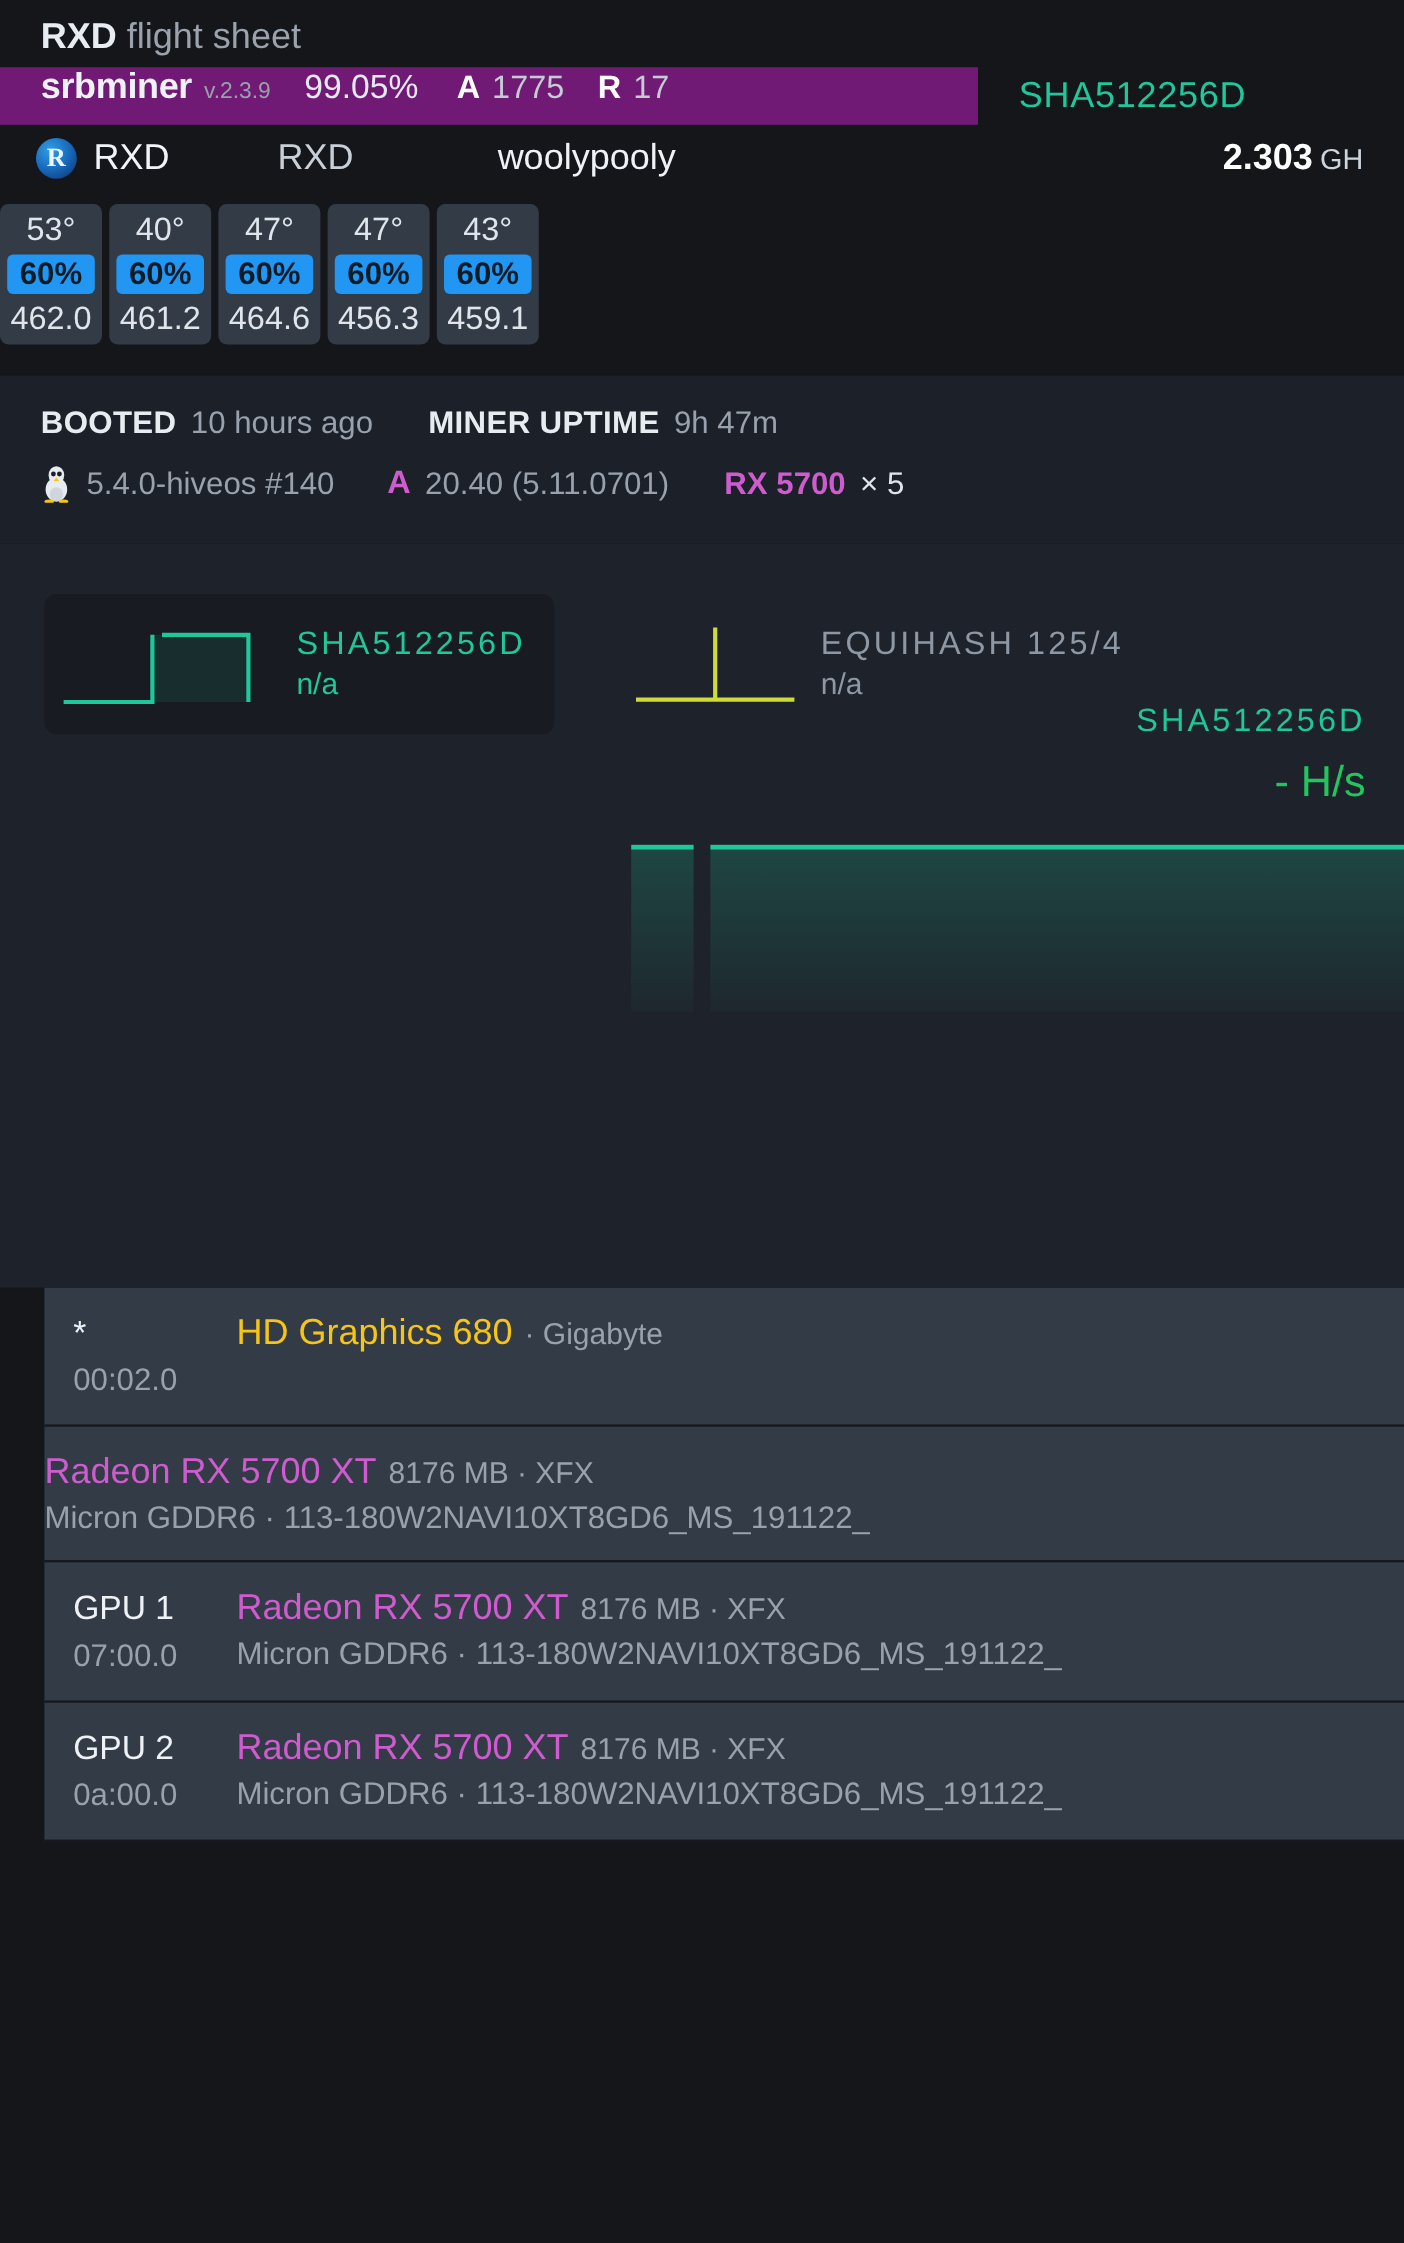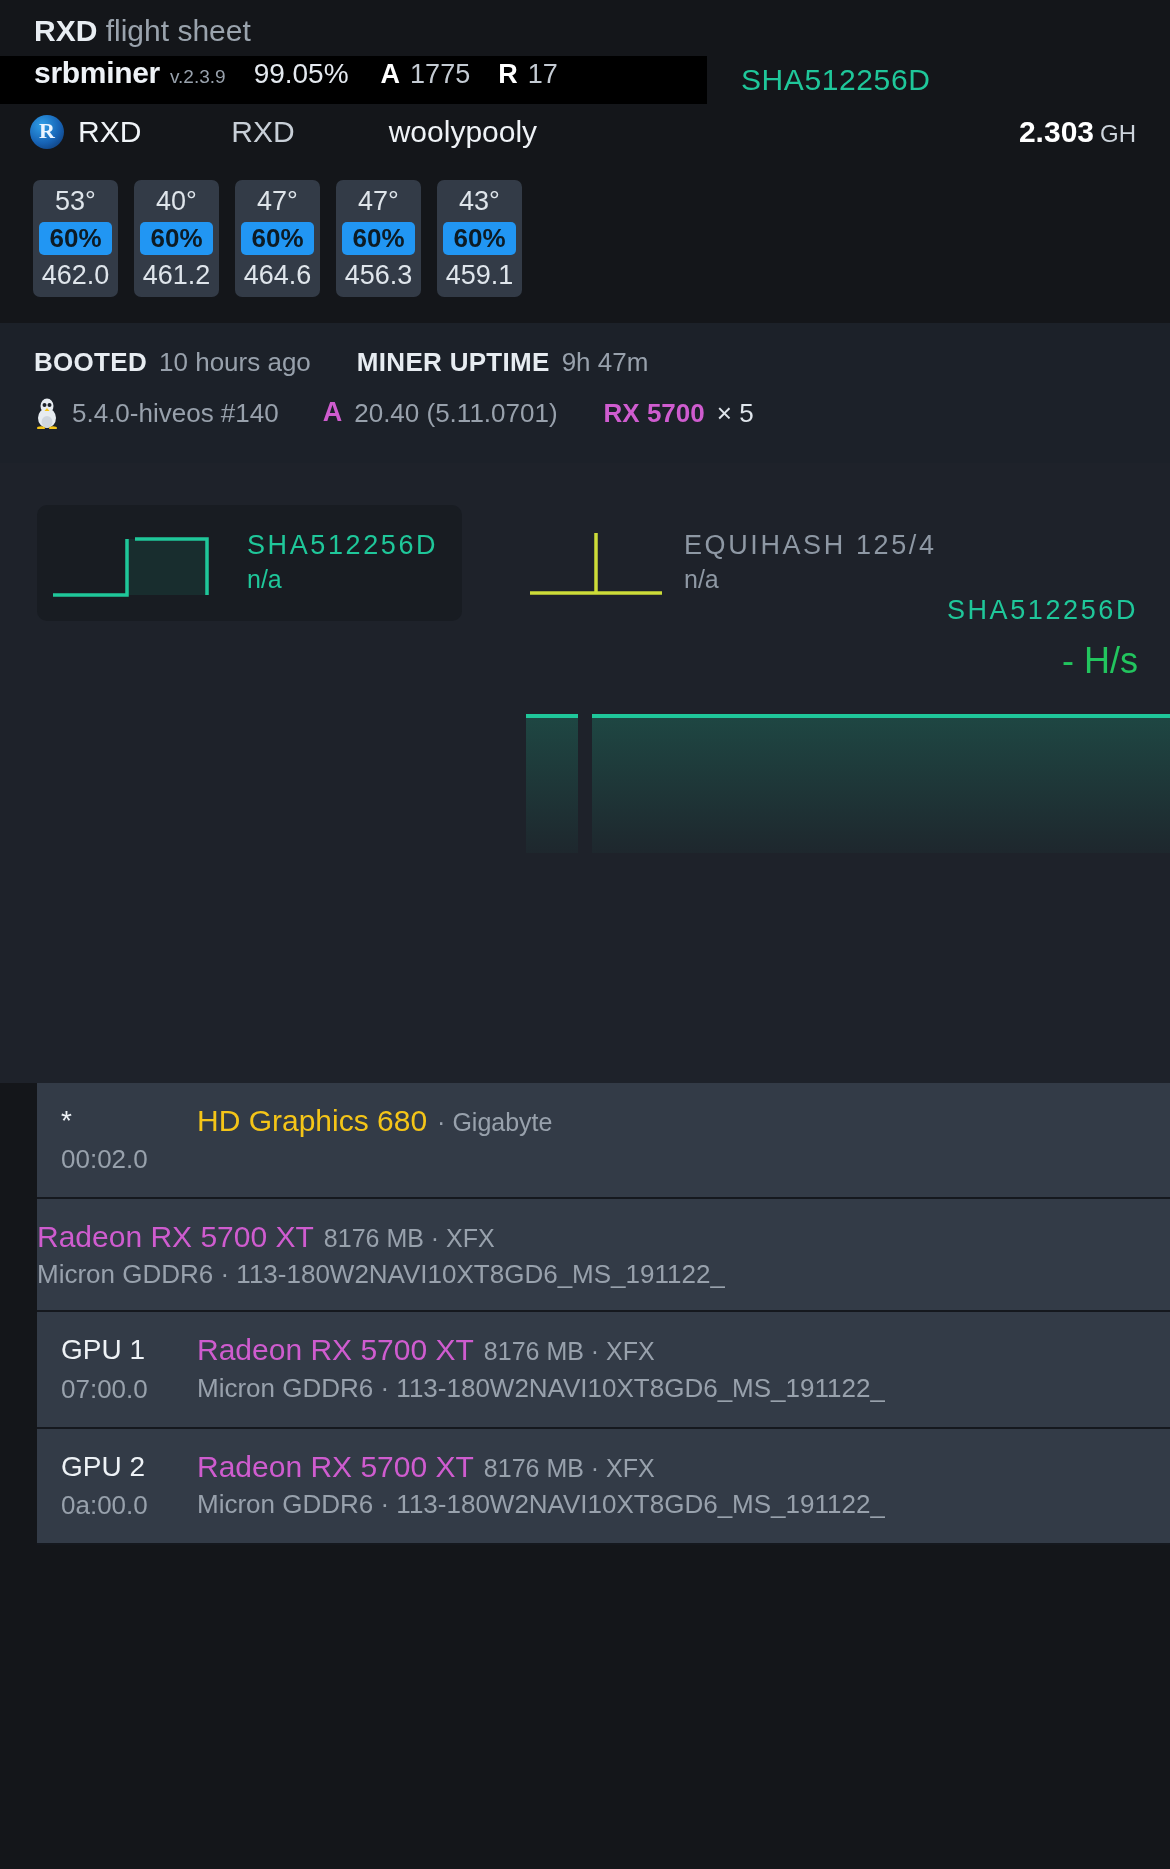--- a/index.html
+++ b/index.html
@@ -31,23 +31,23 @@
   }
 
   
   .miner-strip {
     display: flex;
     align-items: center;
     position: relative;
     height: 48px;
   }
   .miner-chip {
-    background: #000000;
+    background: #701a75;
     height: 48px;
-    width: 707px;
+    width: 815px;
     display: flex;
     align-items: baseline;
     padding-left: 34px;
     box-sizing: border-box;
     gap: 0;
   }
   .miner-name {
     font-size: 30px;
     font-weight: bold;
     color: #eef2f6;
@@ -126,44 +126,43 @@
     margin-left: 14px;
   }
   .coin-alt {
     font-size: 30px;
     color: #c8cfd7;
     margin-left: 90px;
   }
   .pool-name {
     font-size: 30px;
     color: #eef2f6;
-    margin-left: 94px;
+    margin-left: 120px;
   }
   .total-hash {
     margin-left: auto;
     margin-right: 34px;
     white-space: nowrap;
   }
   .total-hash .th-val {
     font-size: 30px;
     font-weight: bold;
     color: #ffffff;
   }
   .total-hash .th-unit {
     font-size: 24px;
     color: #cdd4dc;
     margin-left: 6px;
   }
 
   
   .gpu-cards {
     display: flex;
-    gap: 16px;
-    padding-left: 33px;
-    margin-top: 20px;
+    gap: 6px;
+    margin-top: 10px;
   }
   .gpu-card {
     width: 85px;
     background: #333b47;
     border-radius: 7px;
     padding: 6px 0 5px 0;
     text-align: center;
   }
   .gpu-temp {
     font-size: 27px;

